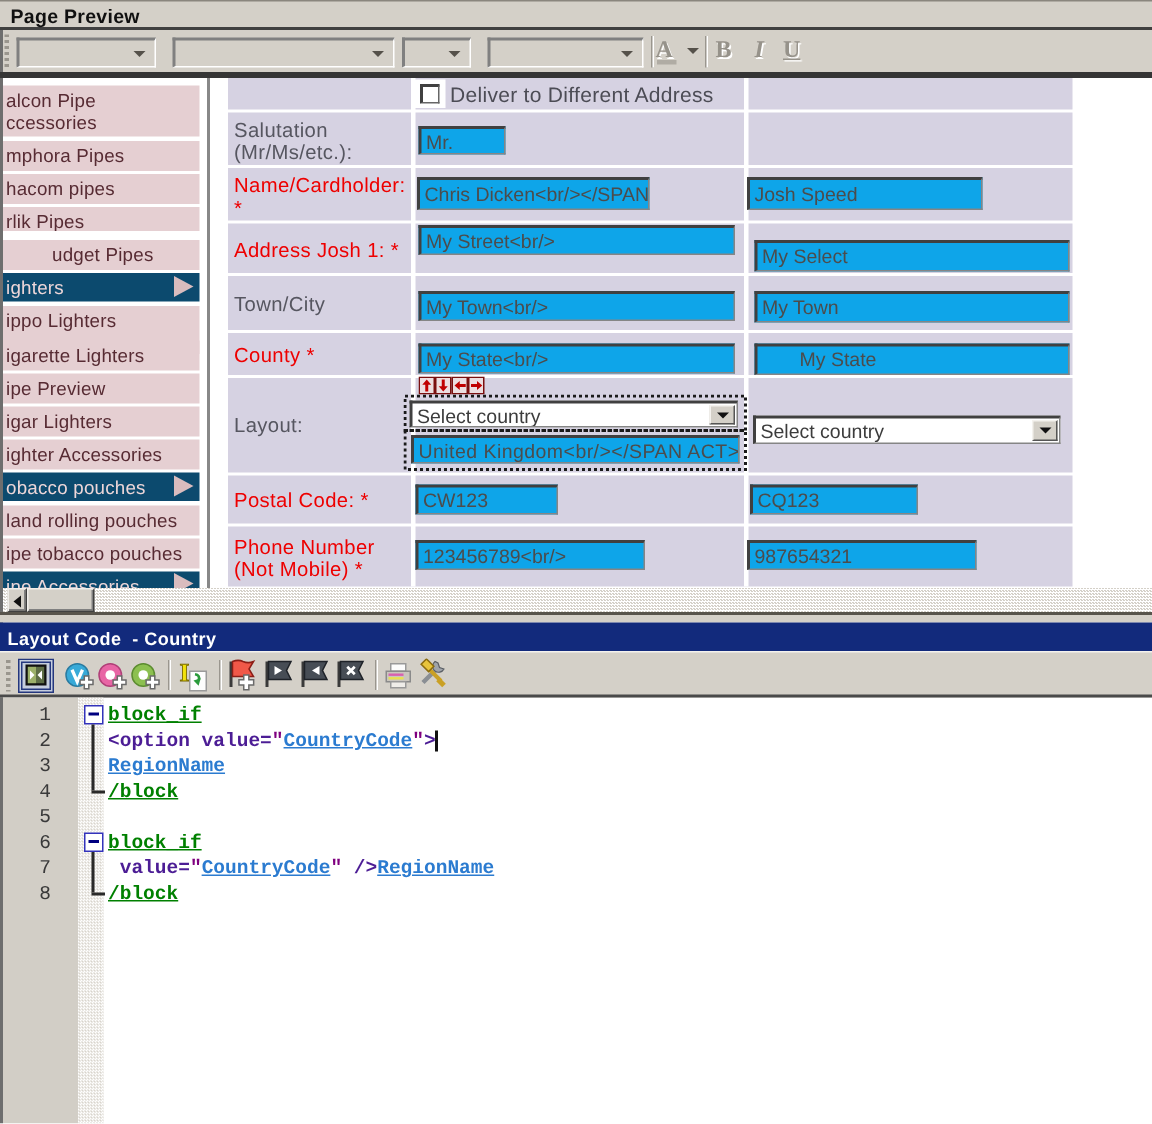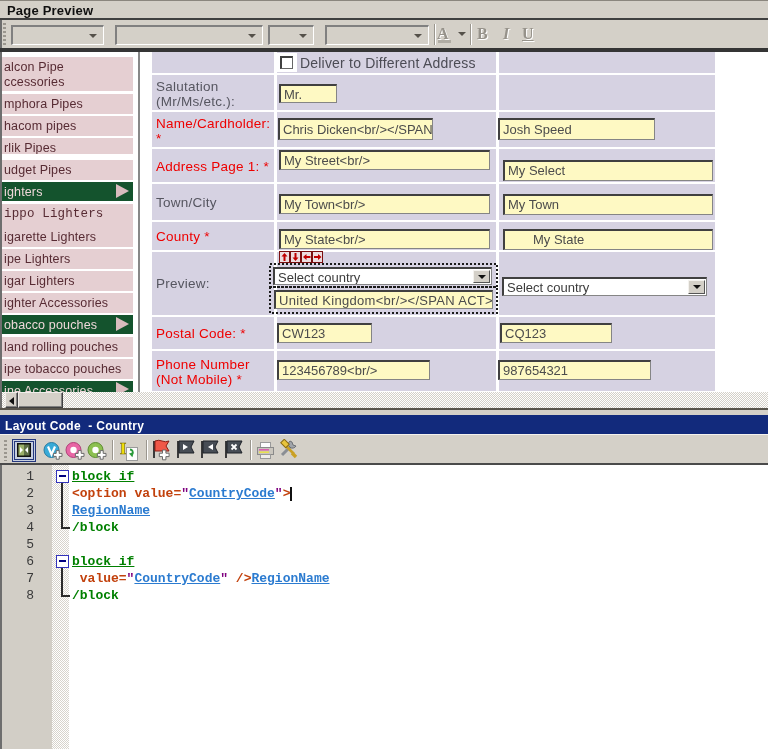--- a/index.html
+++ b/index.html
@@ -21,31 +21,31 @@
   border-right:4px solid transparent;border-top:4px solid #55514a;}
 .sep{position:absolute;width:1px;background:#9a968e;border-right:1px solid #fff;}
 .fmt{position:absolute;font-family:"Liberation Serif",serif;font-weight:bold;
   font-size:16px;color:#96928a;text-shadow:1px 1px 0 #ffffff;}
 
 #leftborder{left:0;top:20px;width:2px;height:729px;background:#6e6e6e;}
 
 .side{position:absolute;left:2px;width:131px;background:#e5cfd2;color:#572b33;
   font-size:12.5px;letter-spacing:0.15px;overflow:hidden;white-space:nowrap;}
 .side div{padding:3px 0 0 2px;line-height:14.5px;}
-.sideSel{background:#14532d;color:#eed7d9;}
+.sideSel{background:#0c4a6e;color:#eed7d9;}
 .sArr{position:absolute;width:0;height:0;border-top:7px solid transparent;
   border-bottom:7px solid transparent;border-left:13px solid #d9bcbe;}
 #sideDivider{left:138px;top:50px;width:2px;height:342px;background:#888;}
 
 #form{left:152px;top:50px;width:563px;height:341px;background:#fff;}
 .row{position:absolute;left:0;width:563px;background:#d6d2e2;}
 .colsep{position:absolute;top:0;height:341px;width:3px;background:#fff;}
 .lbl{position:absolute;left:4px;font-size:13.5px;letter-spacing:0.25px;color:#565660;line-height:15px;}
 .red{color:#ee0000;}
-.inp{position:absolute;background:#fef9c3;box-sizing:border-box;
+.inp{position:absolute;background:#0ea5e9;box-sizing:border-box;
   border:1px solid #858585;border-top:2px solid #404040;border-left:2px solid #404040;
   font-size:13px;color:#4c4c4c;line-height:15px;padding:1px 2px 0 3px;white-space:nowrap;overflow:hidden;}
 .selbox{position:absolute;background:#fff;box-sizing:border-box;
   border:1px solid #858585;border-top:2px solid #404040;border-left:2px solid #404040;
   font-size:13px;color:#3c3c3c;padding:1px 2px 0 3px;white-space:nowrap;overflow:hidden;}
 .selbtn{position:absolute;right:1px;top:1px;bottom:1px;width:17px;background:#d4d0c8;
   border:1px solid #555;border-top-color:#f4f2ee;border-left-color:#f4f2ee;box-sizing:border-box;}
 .selbtn i{position:absolute;left:4px;top:50%;margin-top:-2px;width:0;height:0;
   border-left:4px solid transparent;border-right:4px solid transparent;border-top:4px solid #111;}
 
@@ -64,23 +64,23 @@
   border-top:1px solid #f4f2ee;border-bottom:2px solid #4a4a4a;box-sizing:border-box;}
 .tsep{position:absolute;top:440px;height:20px;width:1px;background:#9a968e;border-right:1px solid #fff;}
 
 #gutter{left:2px;top:465px;width:50px;height:284px;background:#d2cec6;}
 #foldmargin{left:52px;top:465px;width:17px;height:284px;
   background:conic-gradient(#d8d4cc 25%,#ffffff 0 50%,#d8d4cc 0 75%,#ffffff 0);background-size:2px 2px;}
 .lnum{position:absolute;width:34px;text-align:right;font-family:"Liberation Mono",monospace;
   font-size:13px;color:#3a3a3a;}
 .code{position:absolute;left:72px;font-family:"Liberation Mono",monospace;
   font-size:13px;font-weight:bold;white-space:pre;}
-.kw{color:#008000;}
+.kw{color:#008000;text-decoration:underline;}
 .kwu{color:#008000;text-decoration:underline;}
-.tag{color:#c2410c;}
+.tag{color:#4c1d95;}
 .qt{color:#7f007f;}
 .lnk{color:#2b7bd0;text-decoration:underline;}
 .fbox{position:absolute;width:11px;height:11px;background:#fff;border:1px solid #3333bb;box-sizing:content-box;}
 .fbox i{position:absolute;left:2px;top:4px;width:7px;height:2px;background:#000080;}
 .fline{position:absolute;width:2px;background:#2a2a2a;}
 .fcorner{position:absolute;height:2px;background:#2a2a2a;}
 </style>
 </head>
 <body>
 
@@ -116,35 +116,35 @@
   </div>
 <div class="side" style="top:94px;height:20px;">
     <div>mphora Pipes</div>
   </div>
 <div class="side" style="top:116px;height:20px;">
     <div>hacom pipes</div>
   </div>
 <div class="side" style="top:138px;height:16px;">
     <div>rlik Pipes</div>
   </div>
-<div class="side" style="top:160px;height:20px;">
+<div class="side" style="top:160px;height:20px;text-align:center;">
     <div>udget Pipes</div>
   </div>
 <div class="side sideSel" style="top:182px;height:19px;">
     <div>ighters</div>
     <span class="sArr" style="right:4px;top:2px;"></span>
   </div>
-<div class="side" style="top:204px;height:32px;font-family:Liberation Mono, monospace;">
+<div class="side" style="top:204px;height:32px;">
     <div>ippo Lighters</div>
   </div>
 <div class="side" style="top:227px;height:20px;">
     <div>igarette Lighters</div>
   </div>
 <div class="side" style="top:249px;height:20px;">
-    <div>ipe Lighters</div>
+    <div>ipe Preview</div>
   </div>
 <div class="side" style="top:271px;height:20px;">
     <div>igar Lighters</div>
   </div>
 <div class="side" style="top:293px;height:20px;">
     <div>ighter Accessories</div>
   </div>
 <div class="side sideSel" style="top:315px;height:19px;">
     <div>obacco pouches</div>
     <span class="sArr" style="right:4px;top:2px;"></span>
@@ -168,24 +168,24 @@
   <div class="row" style="top:134px;height:36px;"></div>
   <div class="row" style="top:172px;height:28px;"></div>
   <div class="row" style="top:202px;height:63px;"></div>
   <div class="row" style="top:267px;height:32px;"></div>
   <div class="row" style="top:301px;height:40px;"></div>
   <div class="colsep" style="left:122px;"></div>
   <div class="colsep" style="left:344px;"></div>
 
   <div class="lbl red" style="top:66px;">Name/Cardholder:<br>*</div>
   <div class="lbl" style="top:29px;">Salutation<br>(Mr/Ms/etc.):</div>
-  <div class="lbl red" style="top:109px;">Address Page 1: *</div>
+  <div class="lbl red" style="top:109px;">Address Josh 1: *</div>
   <div class="lbl" style="top:145px;">Town/City</div>
   <div class="lbl red" style="top:179px;">County *</div>
-  <div class="lbl" style="top:226px;">Preview:</div>
+  <div class="lbl" style="top:226px;">Layout:</div>
   <div class="lbl red" style="top:276px;">Postal Code: *</div>
   <div class="lbl red" style="top:307px;">Phone Number<br>(Not Mobile) *</div>
 </div>
 <div class="abs" style="left:0;top:48px;width:768px;height:4px;background:#353535;"></div>
 
 <div class="abs" style="left:276px;top:53px;width:21px;height:19px;background:#fff;"></div>
 <div class="abs" style="left:280px;top:56px;width:13px;height:13px;background:#fff;box-sizing:border-box;border:1px solid #666;border-top:2px solid #404040;border-left:2px solid #404040;"></div>
 <div class="abs" style="left:300px;top:55px;font-size:14px;letter-spacing:0.2px;color:#4c4c55;">Deliver to Different Address</div>
 
 <div class="inp" style="left:279px;top:84px;width:58px;height:19px;">Mr.</div>

